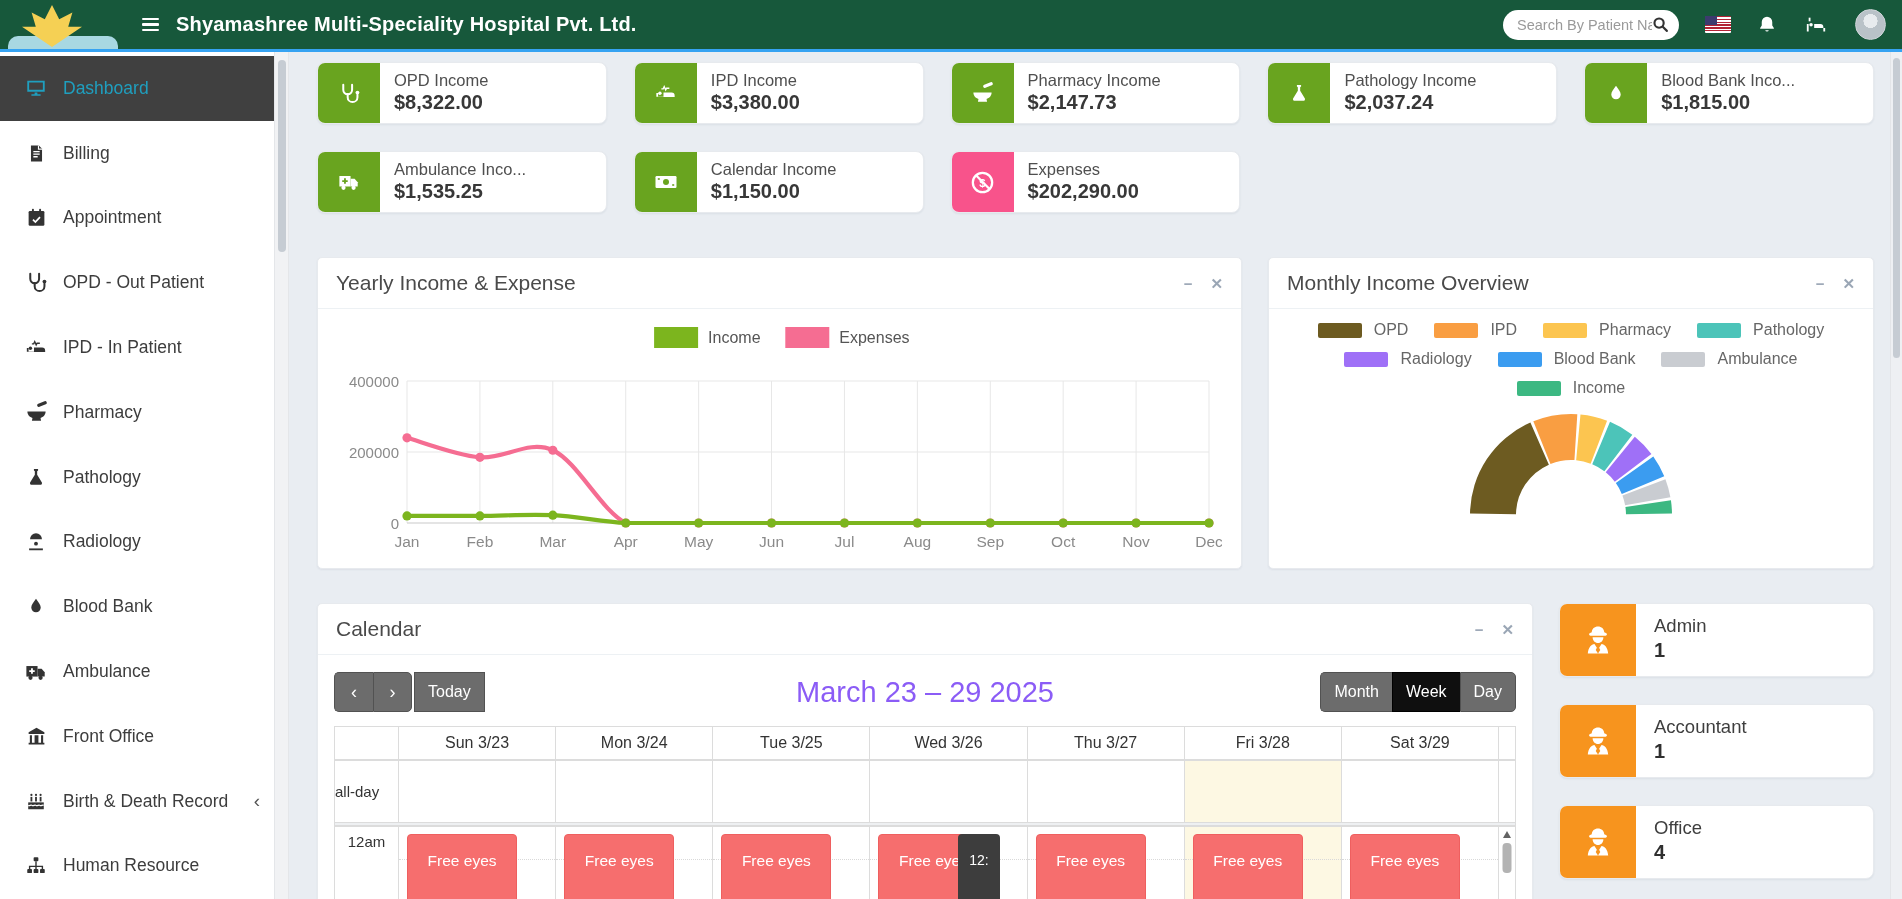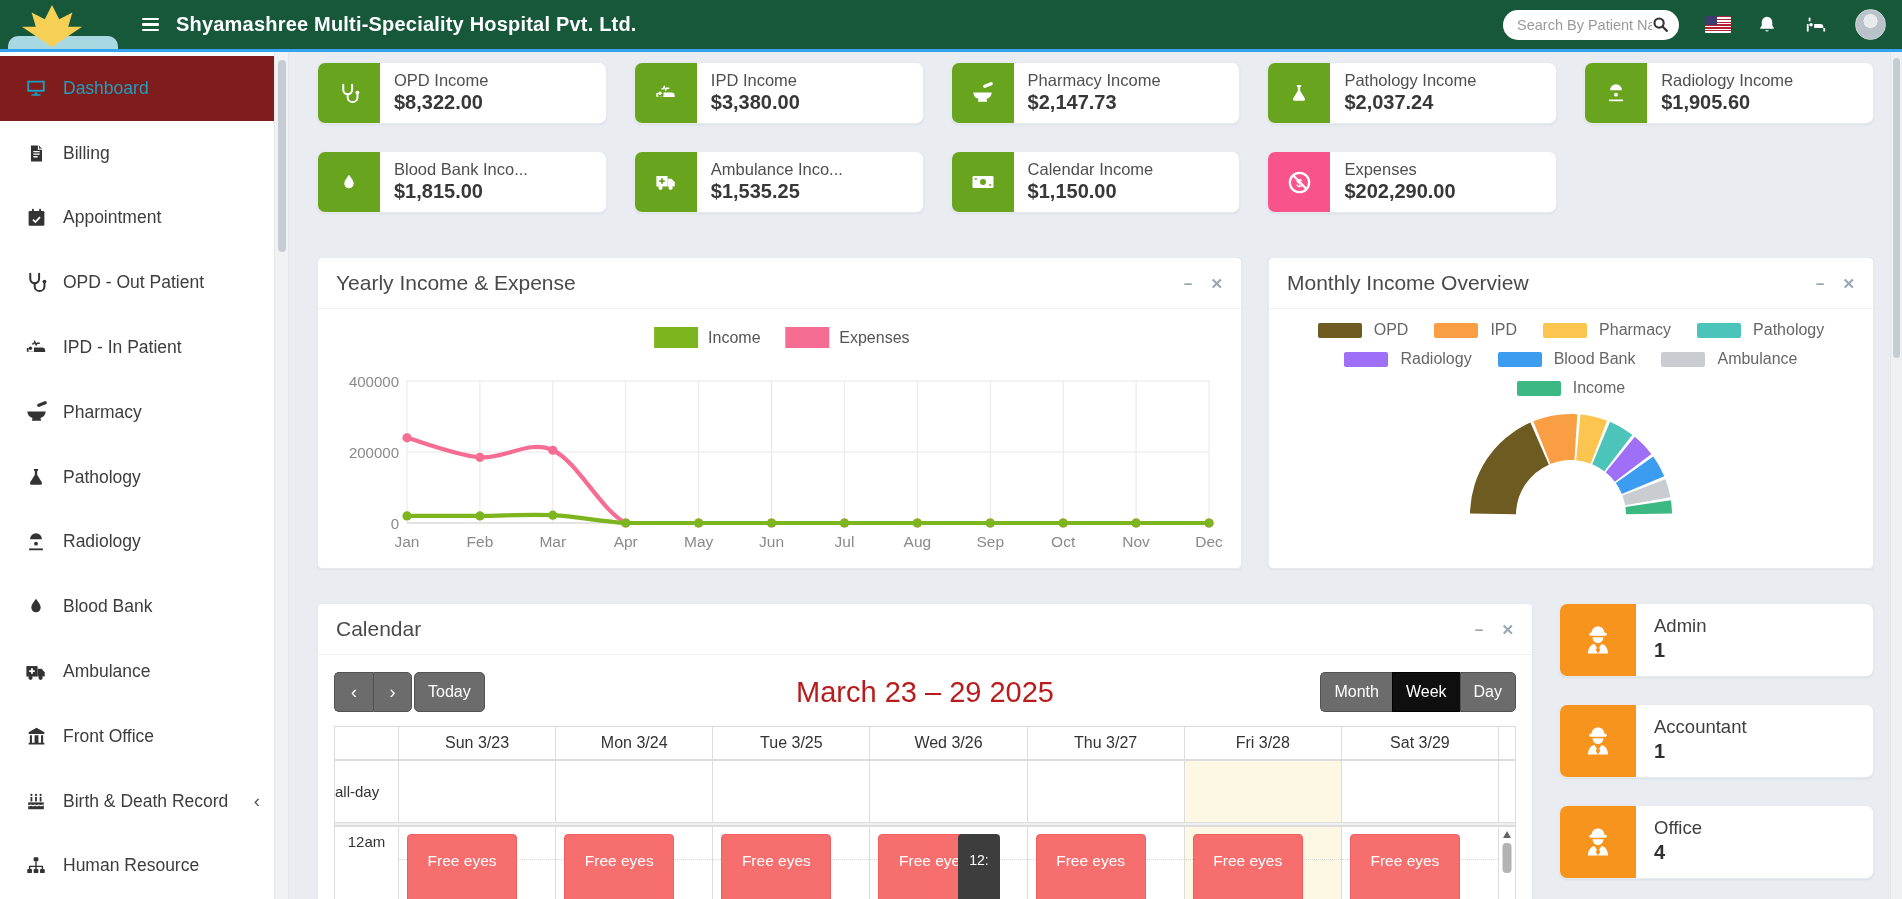--- a/index.html
+++ b/index.html
@@ -25,21 +25,21 @@
   .hicon { color:#fff; display:flex; }
   .avatar { width:31px; height:31px; border-radius:50%; background:radial-gradient(circle at 50% 38%, #e7ebee 0 30%, #b9c2c8 31% 100%); border:1px solid #cfd5d9; }
 
   
   .bod { display:flex; height:847px; }
   .sidebar { width:274px; background:#fff; padding-top:4px; position:relative; }
   .side-item { height:64.8px; display:flex; align-items:center; padding:0 14px 0 24px; cursor:pointer; color:#3d3d3d; }
   .side-item .sicon { width:24px; display:flex; justify-content:center; color:#333; }
   .side-item .slabel { margin-left:15px; font-size:17.5px; }
   .side-item .schev { margin-left:auto; font-size:19px; color:#555; }
-  .side-item.active { background:#7f1d1d; color:#1f9fbf; }
+  .side-item.active { background:#404040; color:#1f9fbf; }
   .side-item.active .sicon { color:#1f9fbf; }
   .side-sb { width:15px; background:#f1f2f4; border-left:1px solid #e4e6e9; border-right:1px solid #e4e6e9; position:relative; }
   .side-sb .thumb { position:absolute; left:2.5px; top:8px; width:8px; height:192px; background:#c6ccd3; border-radius:4px; }
   .main { flex:1; padding:10px 16px 0 28px; position:relative; overflow:hidden; }
   .page-sb { width:12px; background:#eef0f3; border-left:1px solid #e3e5e8; position:relative; }
   .page-sb .thumb { position:absolute; left:2px; top:6px; width:7px; height:300px; background:#c6ccd3; border-radius:4px; }
 
   
   .cards { display:grid; grid-template-columns:repeat(5,1fr); column-gap:24px; row-gap:38px;gap:27px; }
   .scard { background:#fff; border-radius:8px; height:62px; display:flex; overflow:hidden; box-shadow:0 1px 2px rgba(40,60,90,.08); border:1px solid #e7eaee; }
@@ -67,23 +67,23 @@
   
   .p-cal { width:1216px; }
   .fc-toolbar { display:flex; align-items:center; padding:17px 16px 14px; position:relative; }
   .fc-btn { background:#6c6c6c; border:1px solid #525252; color:#fff; font-size:16px; height:40px; padding:0 13px;
     cursor:pointer; font-family:inherit; }
   .fc-btn.arrow { width:39px; font-size:18px; padding:0; }
   .btn-group { display:flex; }
   .btn-group .fc-btn { border-right-width:0; }
   .btn-group .fc-btn:first-child { border-radius:5px 0 0 5px; }
   .btn-group .fc-btn:last-child { border-radius:0 5px 5px 0; border-right-width:1px; }
-  .fc-btn.single { border-radius:5px; margin-left:2px; }
+  .fc-btn.single { border-radius:0; margin-left:2px; }
   .fc-btn.on { background:#0f0f0f; border-color:#000; }
-  .fc-title { position:absolute; left:0; right:0; text-align:center; font-size:29px; font-weight:500; color:#b91c1c; pointer-events:none; }
+  .fc-title { position:absolute; left:0; right:0; text-align:center; font-size:29px; font-weight:500; color:#8b5cf6; pointer-events:none; }
   .fc-views { margin-left:auto; }
   table.fct { width:100%; border-collapse:collapse; table-layout:fixed; }
   table.fct th, table.fct td { border:1px solid #dcdcdc; }
   .fct .axis { width:64px; }
   .fct .gut { width:17px; border-left:1px solid #dcdcdc; }
   .fc-wrap { padding:0 16px 0; }
   th.dayh { font-weight:normal; font-size:16px; color:#333; height:33px; }
   td.allday-cell { height:62px; background:#fff; }
   td.axis-lab { font-size:15px; color:#333; text-align:left; }
   .fc-divider { height:3px; background:#eef0f2; border:1px solid #dcdcdc; border-top:0; }
@@ -336,33 +336,20 @@
           </div>
           <div class="scard">
             <div class="ic" style="background:#69a41f;--icon-bg:#69a41f">
               <svg width="20" height="22" viewBox="0 0 24 24" fill="currentColor">
                 <path d="M9.5 2.5h5v1.6l-1.1.9v4.4l5.5 8.8a2 2 0 0 1-1.7 3.1H6.8a2 2 0 0 1-1.7-3.1L10.6 9.4V5l-1.1-.9z"></path>
               </svg>
             </div>
             <div class="tx">
               <div class="t1">Pathology Income</div>
               <div class="t2">$2,037.24</div>
-            </div>
-          </div>
-          <div class="scard">
-            <div class="ic" style="background:#69a41f;--icon-bg:#69a41f">
-              <svg width="22" height="22" viewBox="0 0 24 24" fill="currentColor">
-                <path d="M12 2.5a6.5 6.5 0 0 0-6.5 6.5h13A6.5 6.5 0 0 0 12 2.5z"></path>
-                <circle cx="12" cy="13.8" r="2.1"></circle>
-                <path d="M4.5 21v-2h15v2z"></path>
-              </svg>
-            </div>
-            <div class="tx">
-              <div class="t1">Radiology Income</div>
-              <div class="t2">$1,905.60</div>
             </div>
           </div>
           <div class="scard">
             <div class="ic" style="background:#69a41f;--icon-bg:#69a41f">
               <svg width="18" height="21" viewBox="0 0 24 24" fill="currentColor">
                 <path d="M12 1.8c3.3 4.8 6.3 8 6.3 11.6a6.3 6.3 0 1 1-12.6 0C5.7 9.8 8.7 6.6 12 1.8z"></path>
               </svg>
             </div>
             <div class="tx">
               <div class="t1">Blood Bank Inco...</div>

